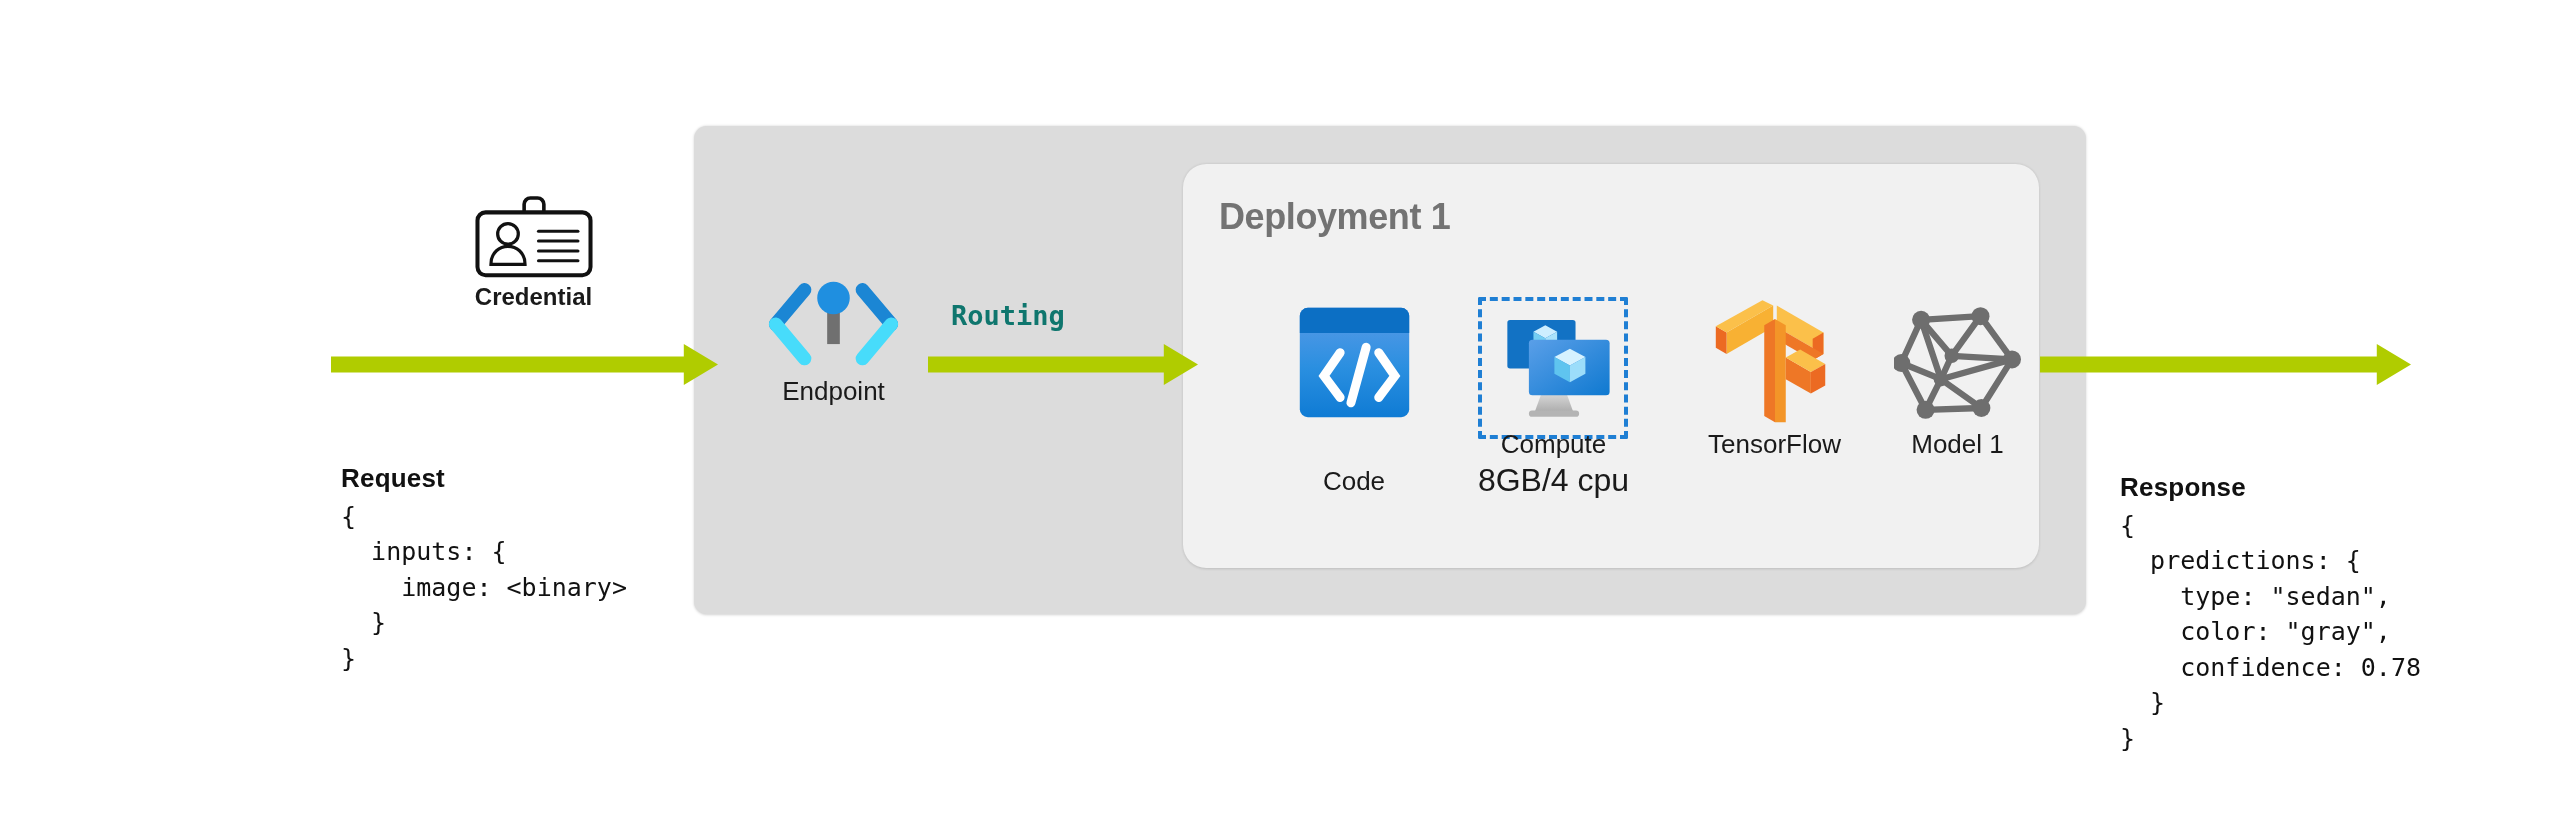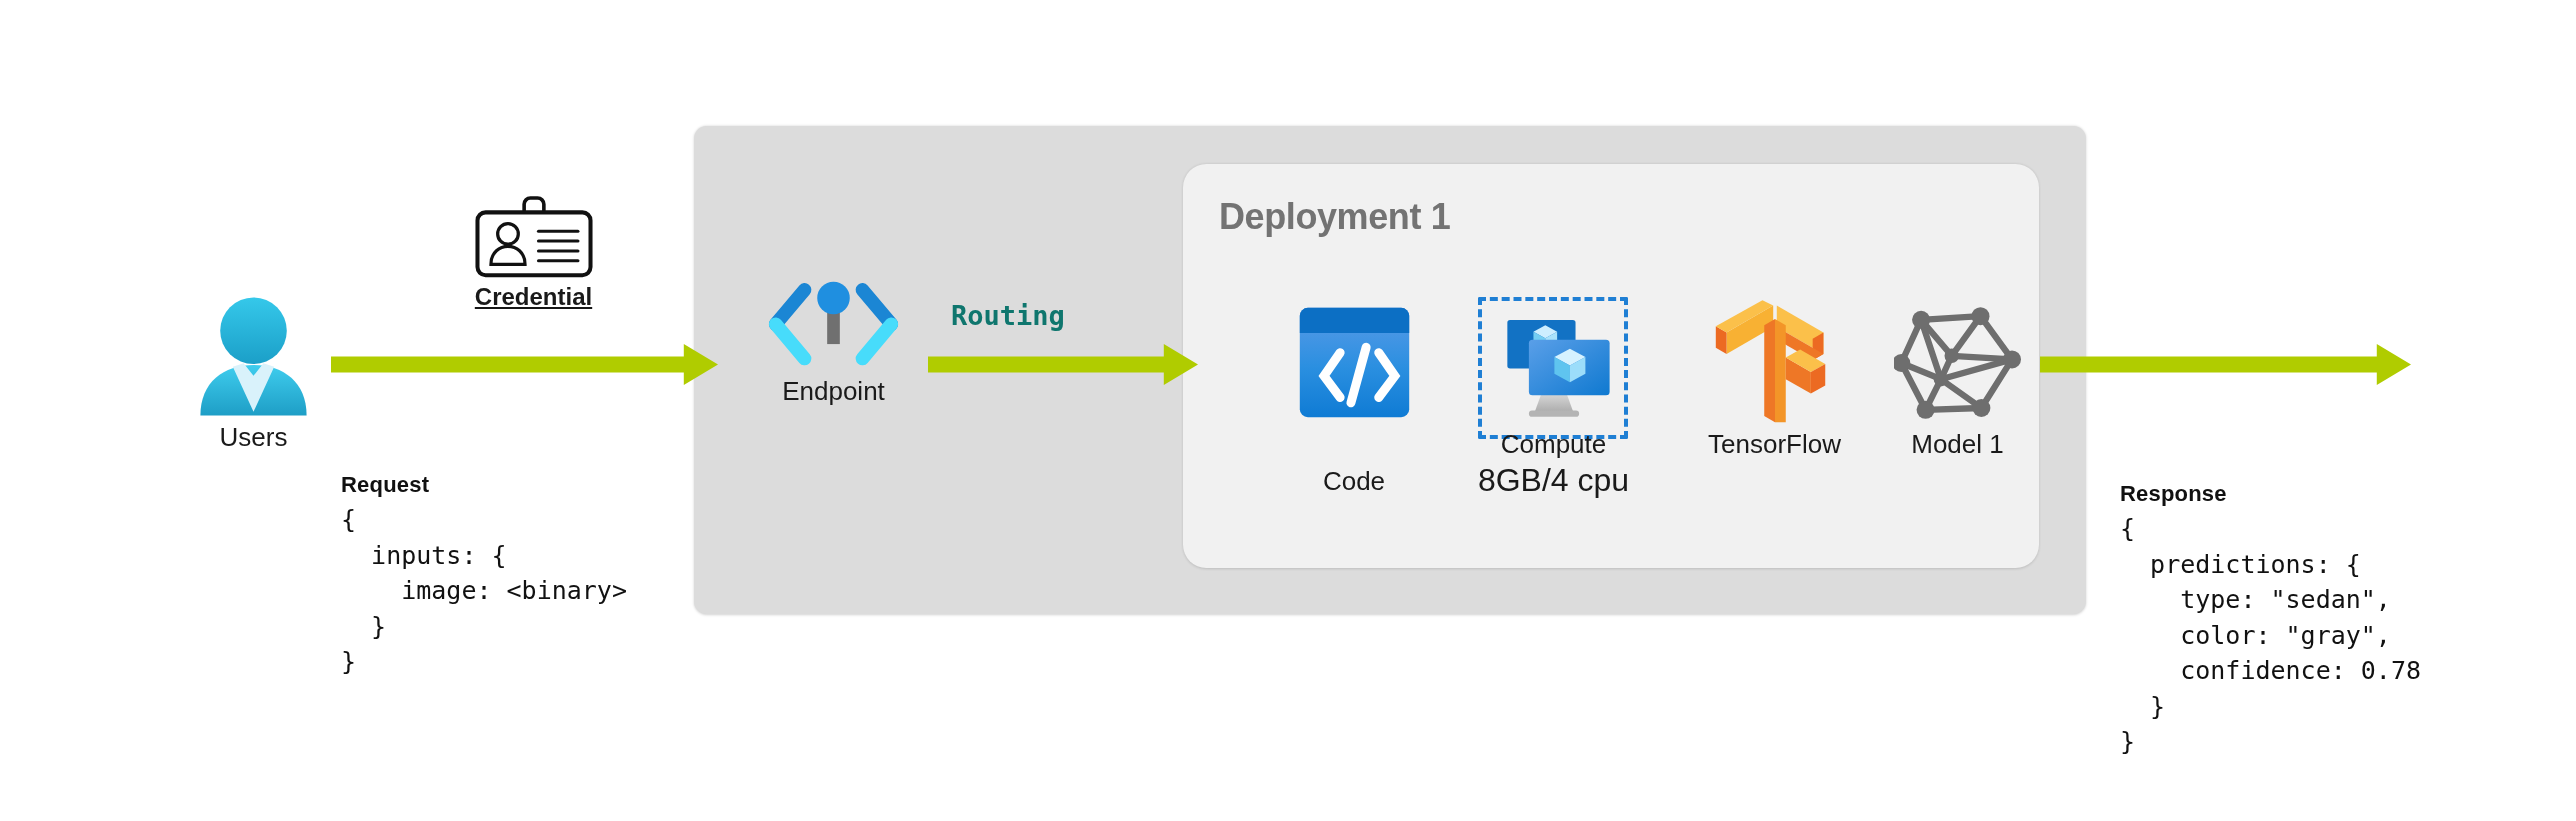--- a/index.html
+++ b/index.html
@@ -87,26 +87,25 @@
   .code-block {
     position: absolute;
     font-family: "DejaVu Sans Mono", "Liberation Mono", monospace;
     font-size: 25px;
     line-height: 1.42;
     white-space: pre;
     color: #111111;
   }
   .code-title {
     font-family: "Liberation Sans", sans-serif;
-    font-size: 22px;
+    font-size: 26px;
     font-weight: bold;
     display: block;
     margin-bottom: 1.8px;
     letter-spacing: 0.2px;
-    margin-top: 9px;
   }
 
   
   .routing-label {
     position: absolute;
     font-family: "DejaVu Sans Mono", "Liberation Mono", monospace;
     font-size: 27px;
     font-weight: bold;
     color: #0f766e;
     white-space: nowrap;
@@ -123,48 +122,28 @@
 </head>
 <body>
 
 <div id="canvas">
 
   <div class="outer-box"></div>
 
   <div class="inner-box"></div>
   <div class="deployment-title">Deployment 1</div>
 
-  <div class="node" style="left:168px; top:293px; width:171px;">
-    <span>
-      <svg width="135" height="126" viewBox="0 0 150 140">
-        <defs>
-          <linearGradient id="gUserHead" x1="0" y1="0" x2="0" y2="1">
-            <stop offset="0%" stop-color="#35c8ea"></stop>
-            <stop offset="100%" stop-color="#1b9fc8"></stop>
-          </linearGradient>
-          <linearGradient id="gUserBody" x1="0" y1="0" x2="0" y2="1">
-            <stop offset="0%" stop-color="#3fcdee"></stop>
-            <stop offset="100%" stop-color="#1e9ec6"></stop>
-          </linearGradient>
-        </defs>
-        <circle cx="75" cy="42" r="37" fill="url(#gUserHead)"></circle>
-        <path d="M16 136 C16 99 42 80 75 80 C108 80 134 99 134 136 Z" fill="url(#gUserBody)"></path>
-        <path d="M52 82 L75 132 L98 82 L86 78 L75 92 L64 78 Z" fill="#d9f2fb"></path>
-      </svg>
-    </span>
-    <span class="node-label">Users</span>
-  </div>
 
   <div class="arrow" style="left:331px; top:344px; width:387px;">
     <svg width="387" height="41" viewBox="0 0 430 46" preserveAspectRatio="none">
       <path d="M0 14 L392 14 L392 0 L430 23 L392 46 L392 32 L0 32 Z" fill="#b0cc00"></path>
     </svg>
   </div>
 
-  <div class="node" style="left:439px; top:196px; width:189px;text-decoration:underline;">
+  <div class="node" style="left:439px; top:196px; width:189px;">
     <span>
       <svg width="122" height="83" viewBox="0 0 136 92">
         <rect x="57" y="2" width="22" height="28" rx="7" fill="none" stroke="#111" stroke-width="4"></rect>
         <rect x="5" y="18" width="126" height="70" rx="9" fill="#fff" stroke="#111" stroke-width="4.5"></rect>
         <circle cx="39" cy="42" r="11.5" fill="none" stroke="#111" stroke-width="3.6"></circle>
         <path d="M20 76 C20 62 30 56 39 56 C48 56 58 62 58 76 Z" fill="none" stroke="#111" stroke-width="3.6"></path>
         <g stroke="#111" stroke-width="3.4" stroke-linecap="round">
           <line x1="73" y1="39" x2="117" y2="39"></line>
           <line x1="73" y1="50" x2="117" y2="50"></line>
           <line x1="73" y1="61" x2="117" y2="61"></line>

